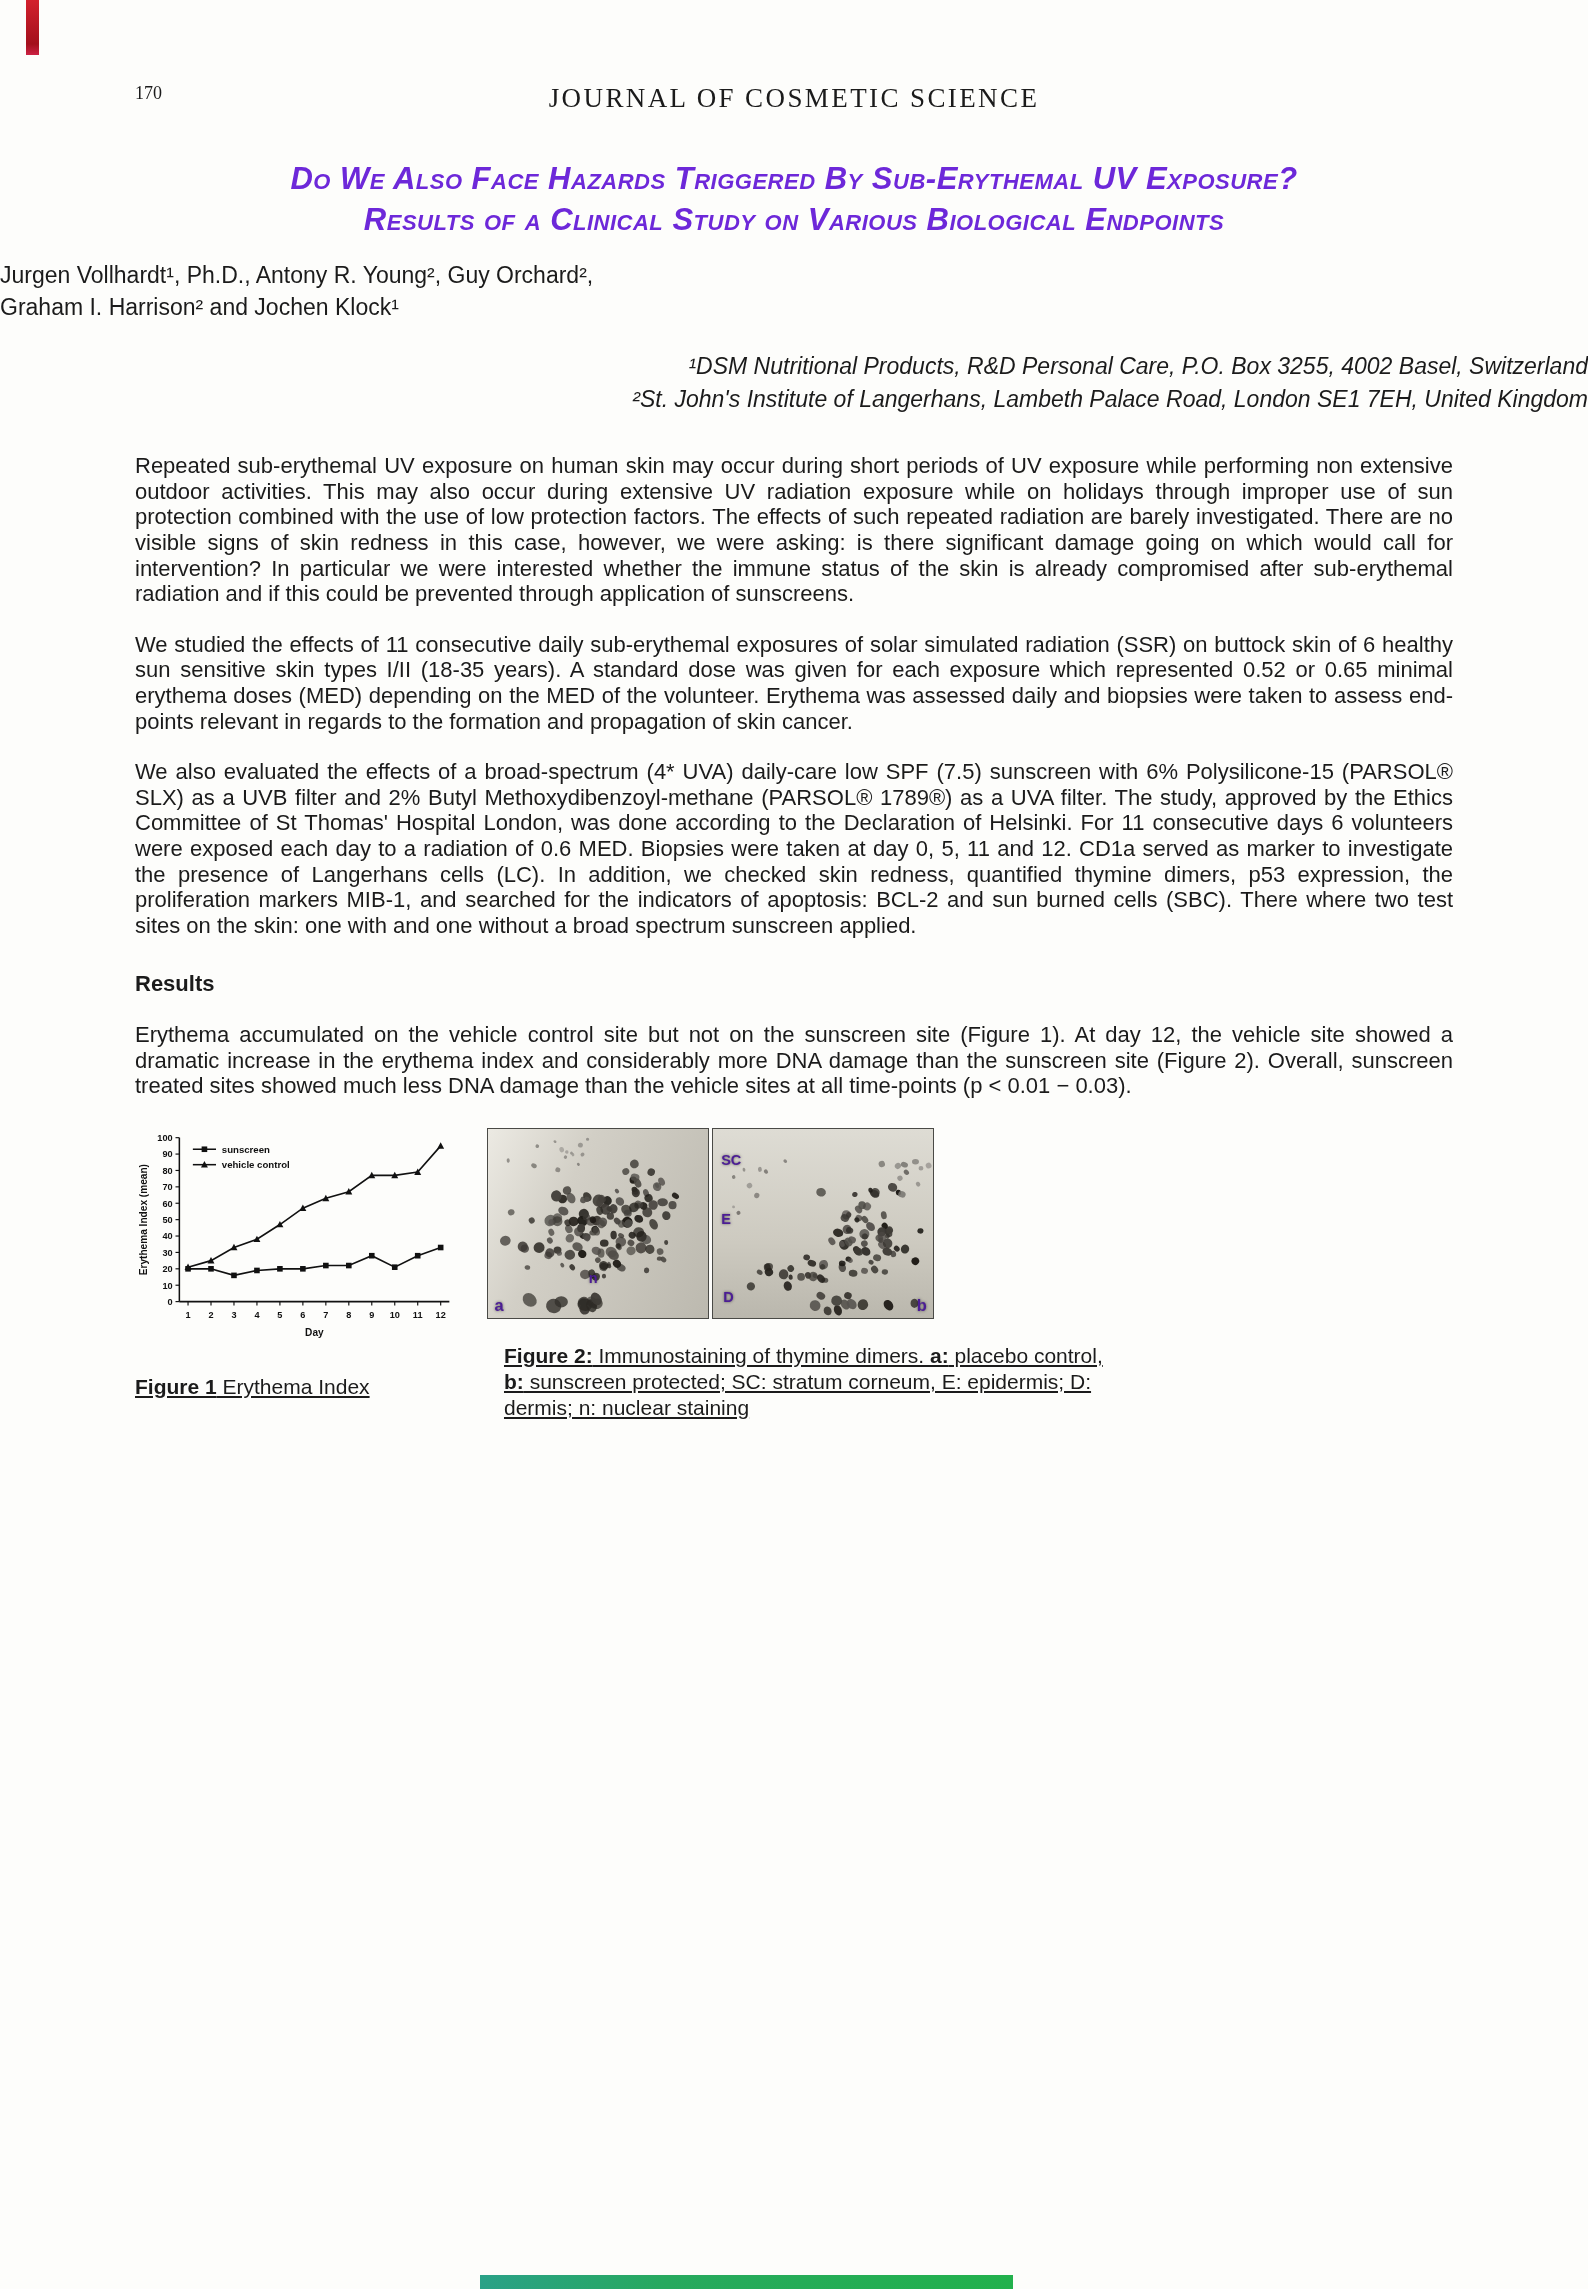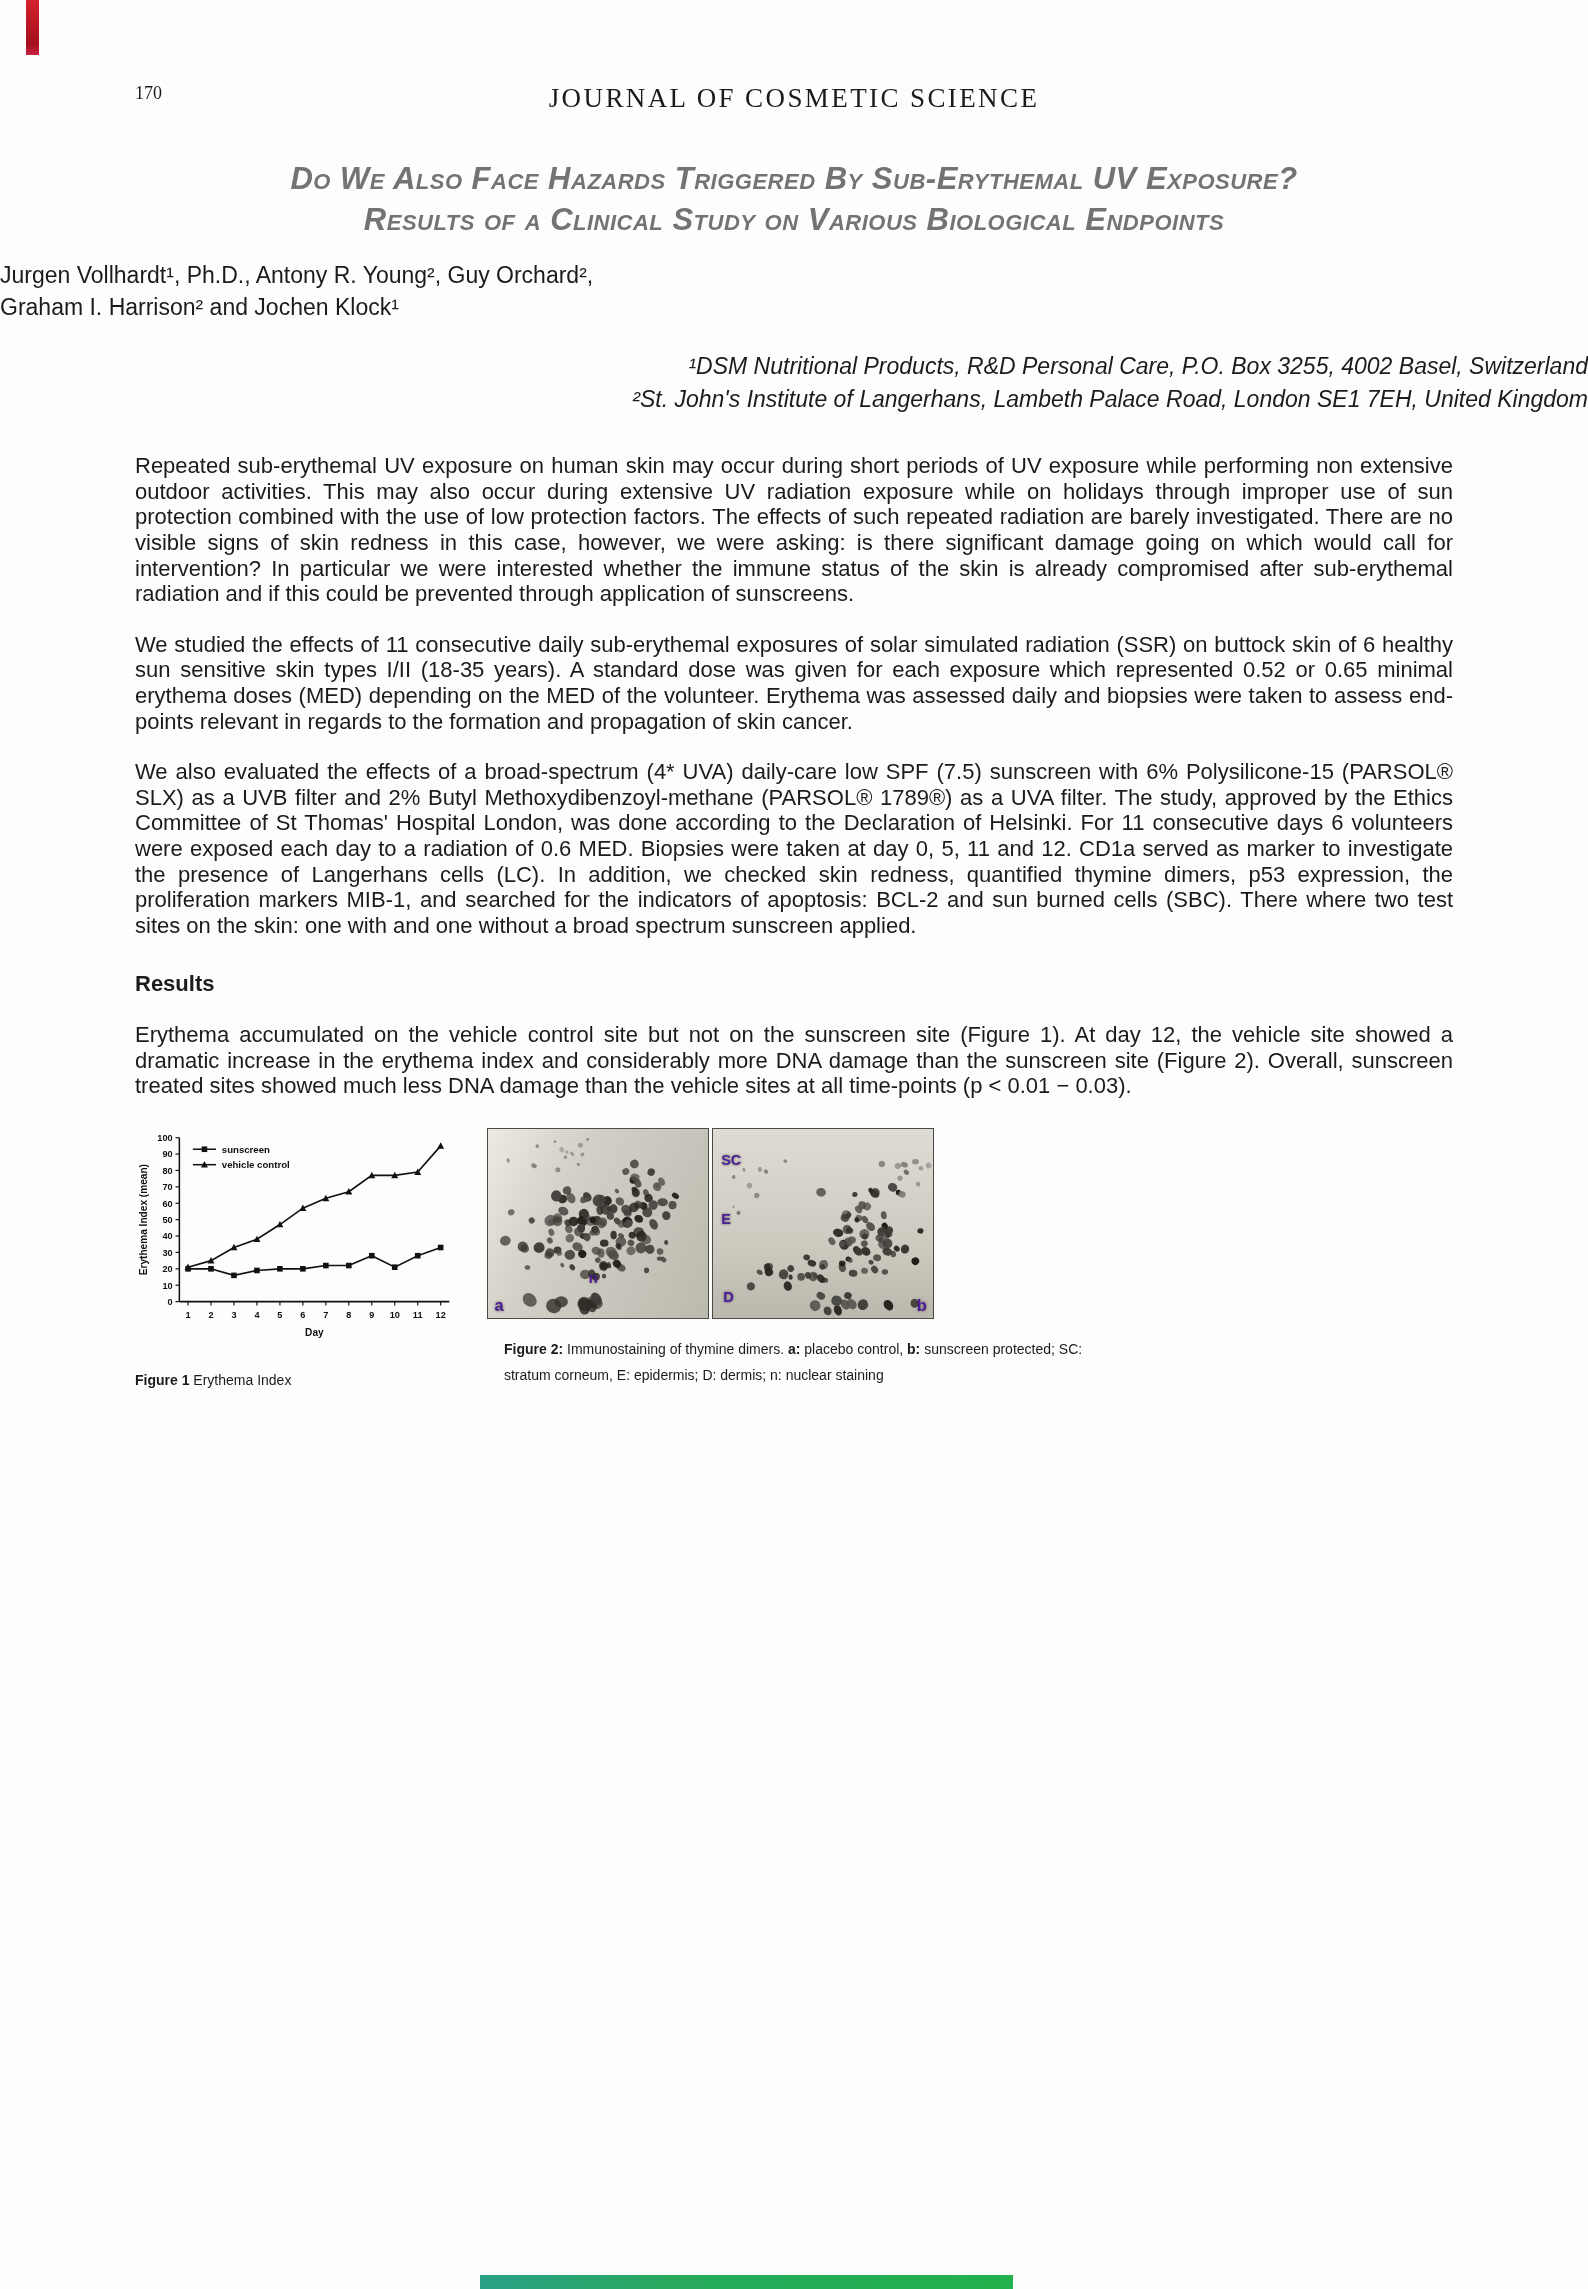--- a/index.html
+++ b/index.html
@@ -15,21 +15,21 @@
   .artifact-red{position:absolute;left:26px;top:0;width:12.6px;height:55px;
     background:linear-gradient(180deg,#d3212d 0%,#a3101c 80%,#c24 100%);}
   .artifact-green{position:absolute;left:480px;bottom:0;width:533px;height:14.5px;
     background:linear-gradient(90deg,#2aa187 0%,#27a95e 35%,#22b14c 100%);}
   .pagenum{position:absolute;left:135px;top:83px;
     font-family:"Liberation Serif",serif;font-size:18px;}
   .journal{padding-top:83px;text-align:center;
     font-family:"Liberation Serif",serif;font-size:27px;letter-spacing:2.4px;}
   .title{margin-top:44px;text-align:center;
     font-weight:bold;font-style:italic;font-variant:small-caps;
-    font-size:31px;line-height:41px;color:#737373;letter-spacing:0.5px;}
+    font-size:31px;line-height:41px;color:#6d28d9;letter-spacing:0.5px;}
   .authors{margin-top:19.3px;text-align:left;font-size:23px;line-height:32px;}
   .affiliations{margin-top:27px;text-align:right;font-style:italic;
     font-size:23px;line-height:33px;}
   .bodytext{margin:37px 135px 0 135px;width:1318px;
     font-size:22px;line-height:25.6px;text-align:justify;}
   .bodytext p{margin:0 0 25px 0;}
   .results-heading{font-weight:bold;font-size:22px;margin:33px 0 25px 0;}
   .figures{display:flex;align-items:flex-start;margin:29px 0 0 135px;}
   .fig1{width:340px;}
   .fig2{margin-left:11.6px;width:446px;}
@@ -39,21 +39,21 @@
   #panel-a{background:linear-gradient(115deg,#eceae3 0%,#d2cfc6 35%,#bcb9af 100%);}
   #panel-b{background:linear-gradient(180deg,#dedcd4 0%,#cdcac0 60%,#bab7ad 100%);}
   .plab{position:absolute;color:#4c1d95;font-weight:bold;font-size:14.5px;
     text-shadow:0 0 2.9px rgba(0,0,0,.55);line-height:1;}
   .lab-a{left:6.8px;bottom:3.9px;font-size:16.4px;}
   .lab-n{left:46%;bottom:17%;}
   .lab-sc{left:7.7px;top:13%;}
   .lab-e{left:7.7px;top:44%;}
   .lab-d{left:9.7px;bottom:7%;}
   .lab-b{right:6.8px;bottom:3.9px;font-size:16.4px;}
-  .caption{margin-top:17px;font-size:14px;line-height:26px;}
+  .caption{margin-top:24px;font-size:21px;line-height:26px;text-decoration:underline;}
   .caption .b{font-weight:bold;}
   .fig2cap{width:599px;margin-left:17.4px;}
   
   .tick{font:bold 9.5px "Liberation Sans",sans-serif;fill:#111;}
   .axlabel{font:bold 10.5px "Liberation Sans",sans-serif;fill:#111;}
   .legend{font:bold 10px "Liberation Sans",sans-serif;fill:#111;}
 </style>
 </head>
 <body>
 

